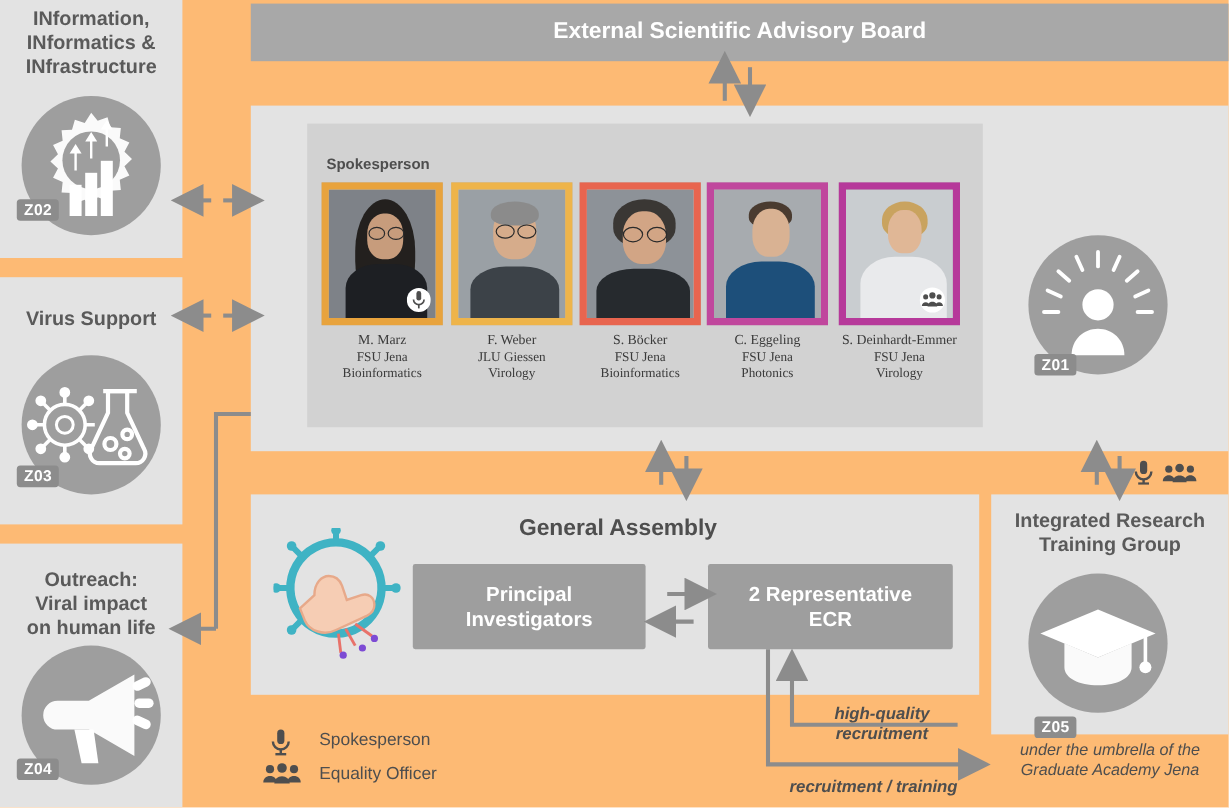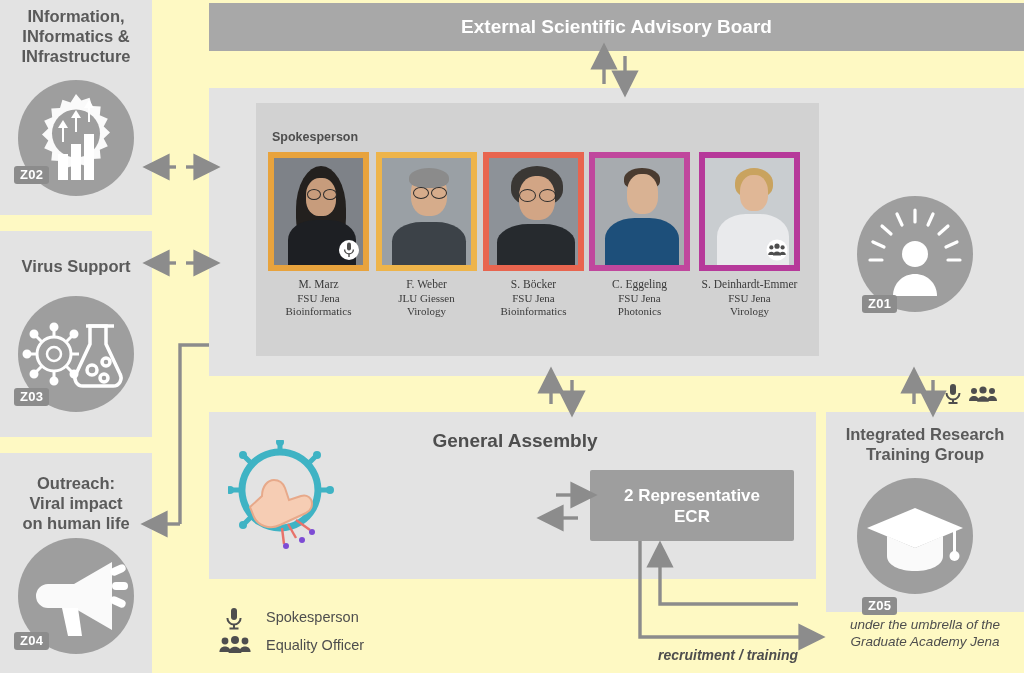--- a/index.html
+++ b/index.html
@@ -7,21 +7,21 @@
     padding: 0;
     background: #ffffff;
   }
   body {
     font-family: "Liberation Sans", sans-serif;
   }
   #canvas {
     position: relative;
     width: 1024px;
     height: 673px;
-    background: #fef9c3;
+    background: #fdba74;
     overflow: hidden;
   }
 
   
   .left-block {
     position: absolute;
     left: 0;
     width: 152px;
     background: #e3e3e3;
     color: #5f5f5f;
@@ -438,20 +438,24 @@
           <path d="M54 88 l2 16"></path>
       </g>
       <g fill="#7d4bd4">
         <circle cx="74" cy="100" r="3"></circle>
           <circle cx="84" cy="92" r="3"></circle>
           <circle cx="58" cy="106" r="3"></circle>
       </g>
     </g>
   </svg>
 
+  <div class="ga-box" style="left:344px; top:470px; width:194px; height:71px;">
+    <span style="white-space:pre-line;">Principal
+Investigators</span>
+  </div>
   <div class="ga-box" style="left:590px; top:470px; width:204px; height:71px;">
     <span style="white-space:pre-line;">2 Representative
 ECR</span>
   </div>
 
   <div class="panel" style="left:826px; top:412px; width:198px; height:200px;"></div>
   <div class="right-title" style="left:828px; top:424px; width:194px; white-space:pre-line;">Integrated Research
 Training Group</div>
   <div class="circle-icon" style="left:857px; top:478px; width:116px; height:116px;">
     <svg width="116" height="116" viewBox="0 0 116 116">
@@ -482,20 +486,22 @@
       <circle cx="7" cy="6" r="3.4"></circle>
         <path d="M1.4 17c0-3.2 2.4-5.4 5.6-5.4s5.6 2.2 5.6 5.4z"></path>
       <circle cx="27" cy="6" r="3.4"></circle>
         <path d="M21.4 17c0-3.2 2.4-5.4 5.6-5.4s5.6 2.2 5.6 5.4z"></path>
       <circle cx="17" cy="5" r="4"></circle>
         <path d="M10.6 18c0-3.8 2.9-6.2 6.4-6.2s6.4 2.4 6.4 6.2z"></path>
     </g>
   </svg>
   <div class="legend-text" style="left:266px; top:637px;">Equality Officer</div>
 
+  <div class="ann" style="left:660px; top:586px; width:150px; white-space:pre-line;">high-quality
+recruitment</div>
   <div class="ann" style="left:648px; top:647px; width:160px; white-space:pre-line;">recruitment / training</div>
 
   <svg class="overlay">
     <defs>
       <marker id="ah" markerWidth="8" markerHeight="8" refX="4" refY="4" orient="auto">
         <path d="M0,0 L8,4 L0,8 z" fill="#8c8c8c"></path>
       </marker>
     </defs>
     <g stroke="#8c8c8c" stroke-width="3.4" fill="none" marker-end="url(#ah)">
 

